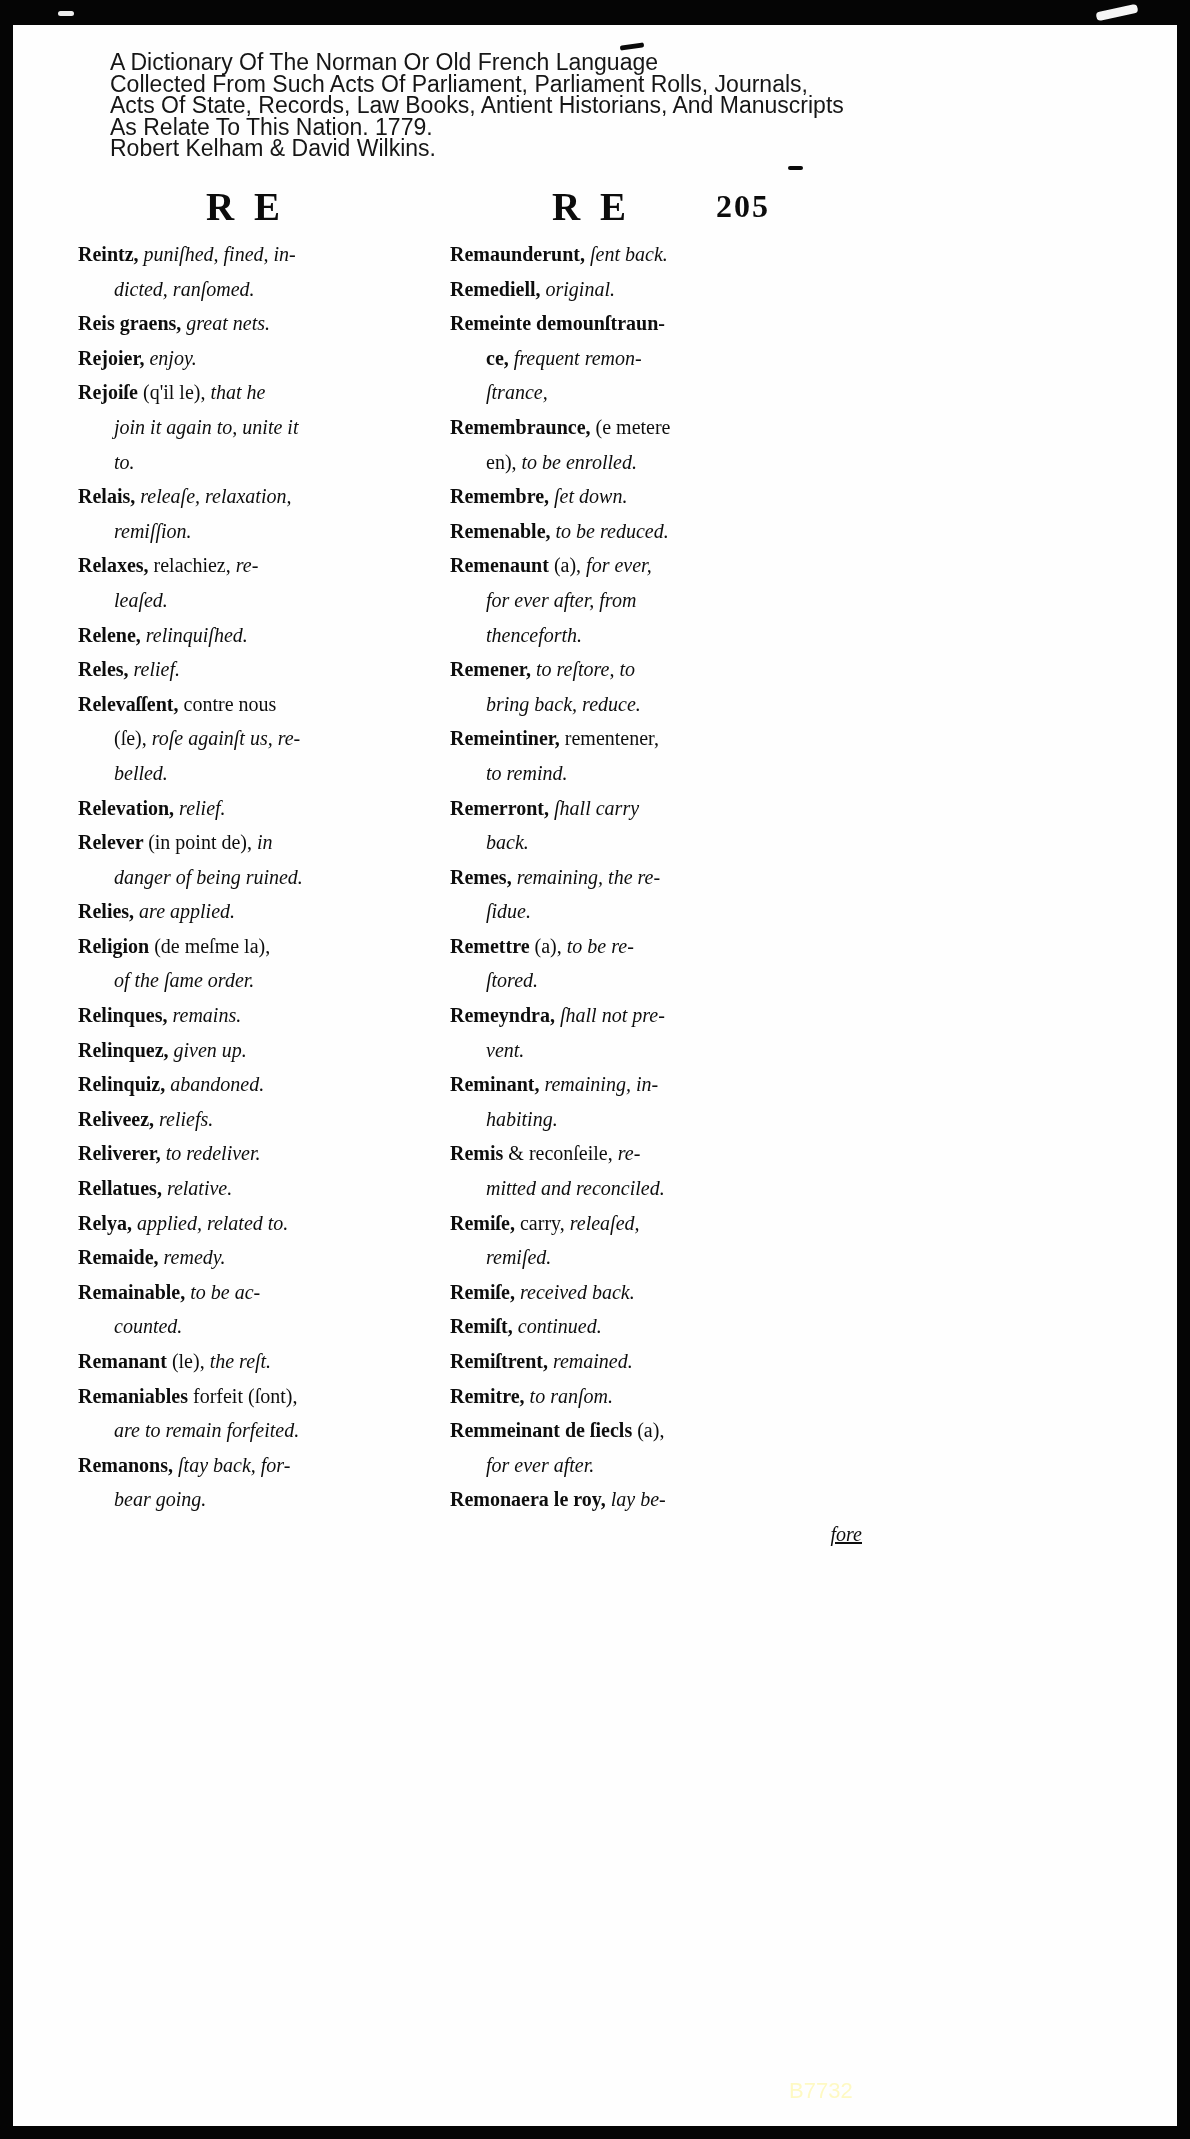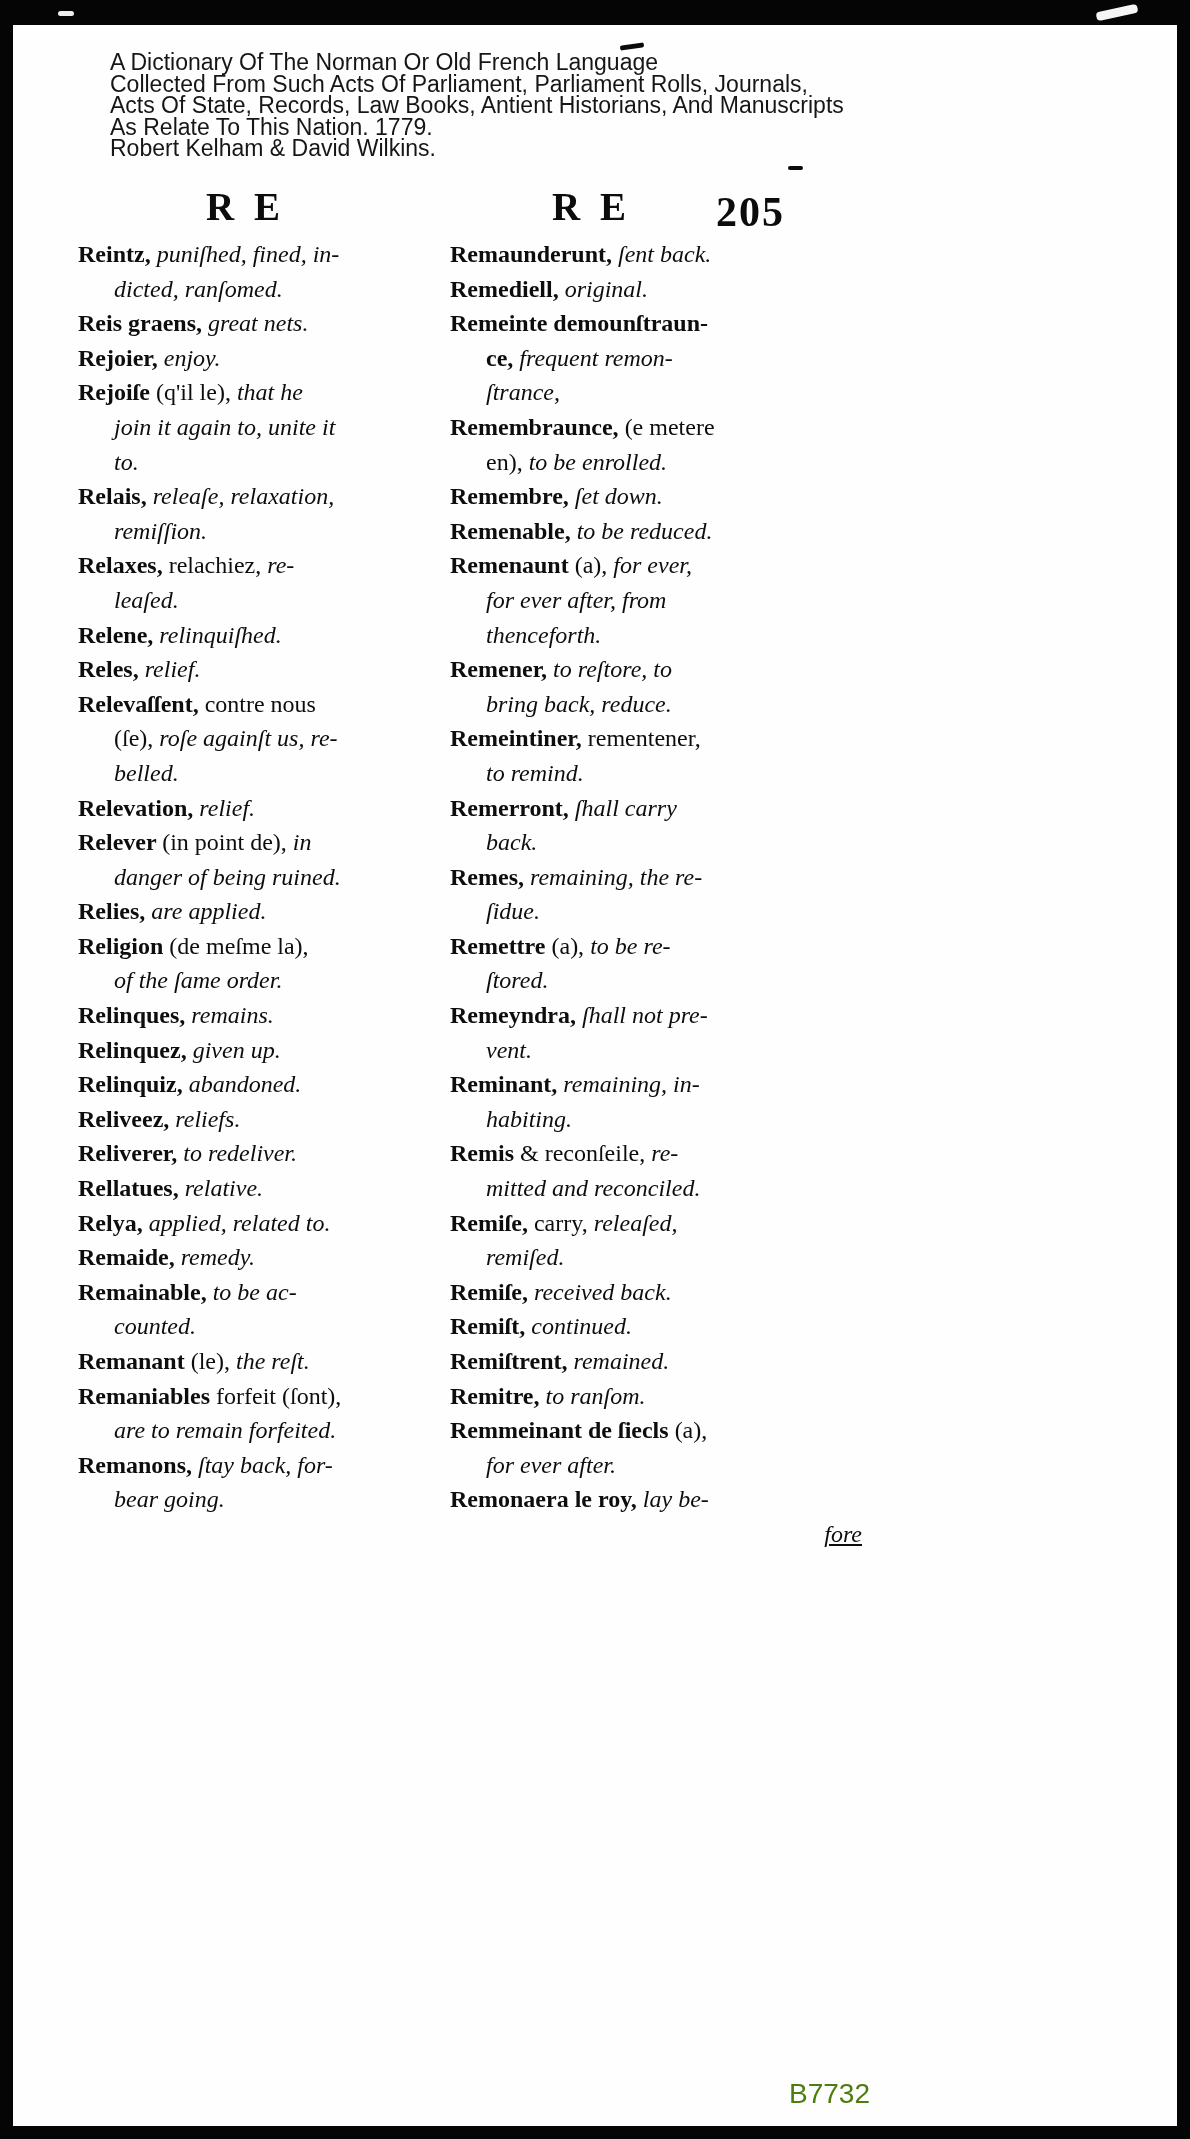--- a/index.html
+++ b/index.html
@@ -27,26 +27,26 @@
   }
   .running-head {
     position: absolute;
     font-family: "Liberation Serif", "DejaVu Serif", serif;
     font-weight: 700;
     color: #0c0c0c;
     white-space: pre;
   }
   #rh-left  { left: 206px; top: 184px; font-size: 39px; letter-spacing: 5px; }
   #rh-right { left: 552px; top: 184px; font-size: 39px; letter-spacing: 5px; }
-  #page-num { left: 716px; top: 188px; font-size: 42px; letter-spacing: 2px; }
+  #page-num { left: 716px; top: 188px; font-size: 32px; letter-spacing: 2px; }
   .col {
     position: absolute;
     top: 237px;
     font-family: "Liberation Serif", "DejaVu Serif", serif;
-    font-size: 24px;
+    font-size: 20px;
     line-height: 34.6px;
     color: #0d0d0d;
   }
   #col-left  { left: 78px;  width: 366px; }
   #col-right { left: 450px; width: 412px; }
   .entry {
     padding-left: 36px;
     text-indent: -36px;
     white-space: pre-wrap;
   }
@@ -57,22 +57,22 @@
     display: block;
     text-align: right;
     text-indent: 0;
     font-style: italic;
     text-decoration: underline;
   }
   .footer-code {
     position: absolute;
     left: 789px; top: 2078px;
     font-family: "Liberation Sans", sans-serif;
-    font-size: 28px;
-    color: #4d7c0f;
+    font-size: 22px;
+    color: #fef9c3;
   }
   .artifact { position: absolute; background: #0a0a0a; border-radius: 2px; }
   #art1 { left: 620px;  top: 44px;  width: 24px; height: 5px; transform: rotate(-8deg); }
   #art2 { left: 788px;  top: 166px; width: 15px; height: 4px; }
   #art3 { left: 1096px; top: 8px;   width: 42px; height: 9px; background: #f5f5f5; border-radius: 4px; transform: rotate(-12deg); }
   #art4 { left: 58px;   top: 11px;  width: 16px; height: 5px; background: #eeeeee; border-radius: 3px; }
 </style>
 </head>
 <body>
 

